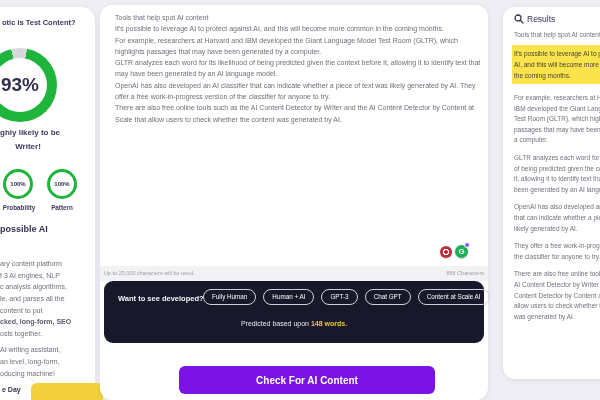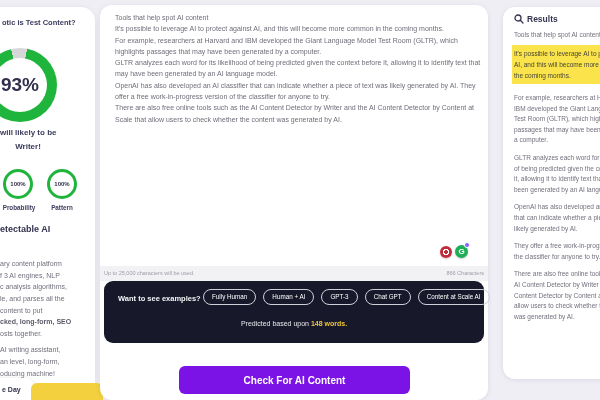--- a/index.html
+++ b/index.html
@@ -39,25 +39,25 @@
   .meta-strip { left:100px; top:266px; width:388px; height:15px; background:#f2f2f5; }
   .meta-left { left:104px; top:270px; font-size:5.5px; color:#9c9ca7; white-space:nowrap; }
   .meta-right { left:376px; top:270px; width:108px; text-align:right; font-size:5.5px; color:#9c9ca7; white-space:nowrap; }
   .dark-bar { left:104px; top:281px; width:380px; height:62px; background:#18182b; border-radius:9px; }
   .examples-label { left:118px; top:294px; font-size:7.5px; font-weight:600; color:#f5f5f8; white-space:nowrap; }
   .pill-row { left:203px; top:289px; display:flex; gap:7px; }
   .pill { height:16px; line-height:14px; padding:0 8px; border:1px solid #cfcfd8; border-radius:9px;
     background:transparent; color:#fff; font-size:6.3px; white-space:nowrap; font-family:inherit; }
   .prediction { left:104px; top:320px; width:380px; text-align:center; font-size:7px; color:#e8e8ee; }
   .prediction b { color:#edc63f; font-weight:700; }
-  .check-btn { left:179px; top:366px; width:231px; height:28px; background:#7b12e6; border:none; border-radius:6px;
+  .check-btn { left:179px; top:366px; width:256px; height:28px; background:#7b12e6; border:none; border-radius:6px;
     color:#fff; font-weight:700; font-size:10px; font-family:inherit; }
 
   
-  .res-head { left:527px; top:14px; font-size:8.5px; font-weight:700; color:#33334f; white-space:nowrap; }
+  .res-head { left:527px; top:14px; font-size:8.5px; font-weight:400; color:#33334f; white-space:nowrap; }
   .res-icon { left:514px; top:14px; width:10px; height:10px; }
   .res-intro { left:514px; top:31px; font-size:6.5px; color:#70707d; white-space:nowrap; }
   .res-highlight { left:512px; top:45px; width:133px; background:#fbe34b; color:#454538;
     font-size:6.5px; line-height:11px; padding:3px 2px; }
   .res-paras { left:514px; top:93px; width:128px; font-size:6.5px; line-height:10.6px; color:#70707d; }
   .res-paras p { margin:0 0 7px 0; }
 </style>
 </head>
 <body>
 
@@ -65,33 +65,33 @@
 
   <div class="card" style="left:-62px; top:7px; width:157px; height:393px;"></div>
 
   <div class="abs lp-title">otic is Test Content?</div>
 
   <div class="abs gauge-big">
     <div class="hole"></div>
     <div class="pct">93%</div>
   </div>
 
-  <div class="abs lp-sub1">will likely to be</div>
+  <div class="abs lp-sub1">ghly likely to be</div>
   <div class="abs lp-sub2">Writer!</div>
 
   <div class="abs gauge-sm" style="left:3px; top:169px;">
     <span>100%</span>
   </div>
   <div class="abs gauge-sm" style="left:47px; top:169px;">
     <span>100%</span>
   </div>
   <div class="abs gauge-lbl" style="left:-4px; top:204px;">Probability</div>
   <div class="abs gauge-lbl" style="left:39px; top:204px;">Pattern</div>
 
-  <div class="abs lp-head">etectable AI</div>
+  <div class="abs lp-head">possible AI</div>
 
   <div class="abs lp-line" style="top:260px;">ary content platform</div>
   <div class="abs lp-line" style="top:272px;">f 3 AI engines, NLP</div>
   <div class="abs lp-line" style="top:283px;">c analysis algorithms,</div>
   <div class="abs lp-line" style="top:295px;">le, and parses all the</div>
   <div class="abs lp-line" style="top:307px;">content to put</div>
   <div class="abs lp-line" style="top:318px; font-weight:700; color:#5c5c6a;">cked, long-form, SEO</div>
   <div class="abs lp-line" style="top:330px;">osts together.</div>
 
   <div class="abs lp-line" style="top:346px;">AI writing assistant,</div>
@@ -116,21 +116,21 @@
   <div class="abs ext-green">
       <span>G</span>
     </div>
   <div class="abs ext-badge"></div>
 
   <div class="abs meta-strip"></div>
   <div class="abs meta-left">Up to 25,000 characters will be used.</div>
   <div class="abs meta-right">866 Characters</div>
 
   <div class="abs dark-bar"></div>
-  <div class="abs examples-label">Want to see examples?</div>
+  <div class="abs examples-label">Want to see developed?</div>
   <div class="abs pill-row">
     <button class="pill">Fully Human</button>
     <button class="pill">Human + AI</button>
     <button class="pill">GPT-3</button>
     <button class="pill">Chat GPT</button>
     <button class="pill">Content at Scale AI</button>
   </div>
   <div class="abs prediction">
     <span>Predicted based upon </span><b>148 words.</b>
   </div>

